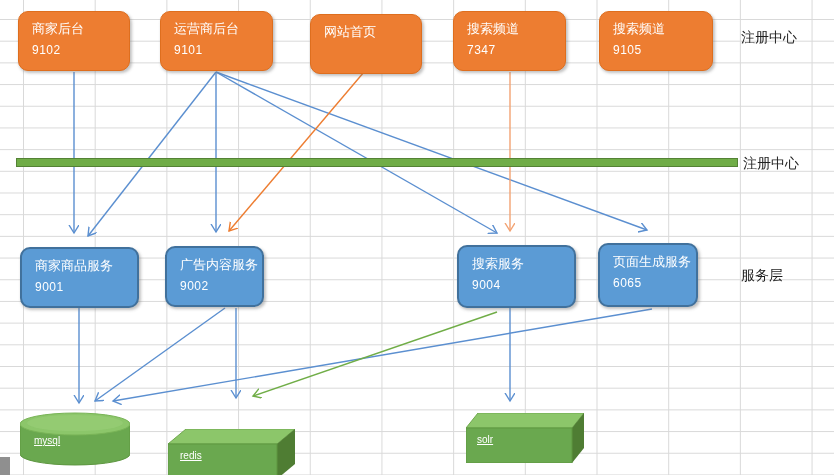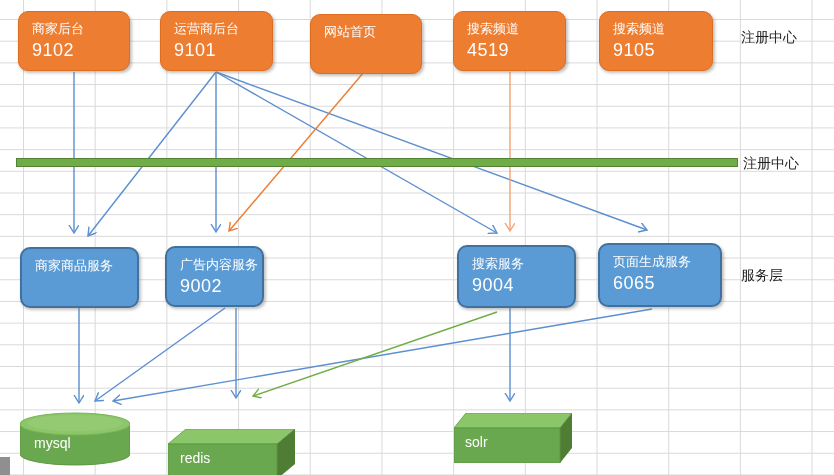--- a/index.html
+++ b/index.html
@@ -20,28 +20,28 @@
     background:#70AD47;border:1px solid #548235;z-index:2;
   }
   .node{
     position:absolute;height:60px;border-radius:10px;z-index:3;
     padding:7px 8px 0 13px;color:#fff;
     box-shadow:1.5px 2px 3px rgba(120,120,120,0.45);
   }
   .node.web{background:#ED7D31;border:1px solid #DE6E1E;}
   .node.svc{background:#5B9BD5;border:2px solid #41719C;}
   .node-name{font-size:13px;line-height:20px;white-space:nowrap;}
-  .node-port{font-size:18px;line-height:20px;margin-top:1px;letter-spacing:0.5px;}
+  .node-port{font-size:12px;line-height:20px;margin-top:1px;letter-spacing:0.5px;}
   .layer-label{
     position:absolute;z-index:4;font-size:14px;color:#1f1f1f;white-space:nowrap;
   }
   .store{position:absolute;z-index:3;}
   .store svg{display:block;}
   .store-label{
-    position:absolute;color:#fff;font-size:14px;z-index:4;white-space:nowrap;
+    position:absolute;color:#fff;font-size:10px;z-index:4;white-space:nowrap;text-decoration:underline;
   }
   .corner-chip{
     position:absolute;left:0;top:457px;width:10px;height:18px;
     background:#8f8f8f;z-index:5;
   }
 </style>
 </head>
 <body>
 
 <div class="canvas">
@@ -82,45 +82,46 @@
   </div>
   <div class="node web" style="left:160px;top:11px;width:113px">
     <div class="node-name">运营商后台</div>
     <div class="node-port">9101</div>
   </div>
   <div class="node web" style="left:310px;top:14px;width:112px">
     <div class="node-name">网站首页</div>
   </div>
   <div class="node web" style="left:453px;top:11px;width:113px">
     <div class="node-name">搜索频道</div>
-    <div class="node-port">4519</div>
+    <div class="node-port">7347</div>
   </div>
   <div class="node web" style="left:599px;top:11px;width:114px">
     <div class="node-name">搜索频道</div>
     <div class="node-port">9105</div>
   </div>
 
   <div class="registry-bar"></div>
 
   <div class="layer-label" style="left:741px;top:29px">注册中心</div>
   <div class="layer-label" style="left:743px;top:155px">注册中心</div>
   <div class="layer-label" style="left:741px;top:267px">服务层</div>
 
   <div class="node svc" style="left:20px;top:247px;width:119px;height:61px">
     <div class="node-name">商家商品服务</div>
+    <div class="node-port">9001</div>
   </div>
   <div class="node svc" style="left:165px;top:246px;width:99px;height:61px">
     <div class="node-name">广告内容服务</div>
     <div class="node-port">9002</div>
   </div>
   <div class="node svc" style="left:457px;top:245px;width:119px;height:63px">
     <div class="node-name">搜索服务</div>
     <div class="node-port">9004</div>
   </div>
-  <div class="node svc" style="left:598px;top:243px;width:124px;height:64px">
+  <div class="node svc" style="left:598px;top:243px;width:100px;height:64px">
     <div class="node-name">页面生成服务</div>
     <div class="node-port">6065</div>
   </div>
 
   <div class="store" style="left:20px;top:412px;width:110px;height:55px">
     <svg width="110" height="55" viewBox="0 0 110 55">
       <path d="M0,12 L0,42 A55,11 0 0 0 110,42 L110,12 Z" fill="#6AA84F"></path>
       <path d="M0,12 L0,42 A55,11 0 0 0 110,42 L110,12 Z" fill="none" stroke="#5E9741" stroke-width="1"></path>
       <ellipse cx="55" cy="12" rx="55" ry="11" fill="#8CC66A" stroke="#79B457" stroke-width="1"></ellipse>
       <ellipse cx="55" cy="11" rx="48" ry="8" fill="#97CD76" opacity="0.7"></ellipse>
@@ -130,21 +131,21 @@
 
   <div class="store" style="left:168px;top:429px;width:127px;height:66px">
     <svg width="127" height="50" viewBox="0 0 127 50">
       <polygon points="0,15 18,0 127,0 109,15" fill="#8CC66A" stroke="#6FA84E" stroke-width="1"></polygon>
       <polygon points="109,15 127,0 127,35 109,50" fill="#4F7D33"></polygon>
       <rect x="0" y="15" width="109" height="35" fill="#6AA84F" stroke="#5E9741" stroke-width="1"></rect>
     </svg>
     <span class="store-label" style="left:12px;top:21px">redis</span>
   </div>
 
-  <div class="store" style="left:454px;top:413px;width:136px;height:50px">
+  <div class="store" style="left:466px;top:413px;width:136px;height:50px">
     <svg width="118" height="50" viewBox="0 0 118 50">
       <polygon points="0,15 12,0 118,0 106,15" fill="#8CC66A" stroke="#6FA84E" stroke-width="1"></polygon>
       <polygon points="106,15 118,0 118,35 106,50" fill="#4F7D33"></polygon>
       <rect x="0" y="15" width="106" height="35" fill="#6AA84F" stroke="#5E9741" stroke-width="1"></rect>
     </svg>
     <span class="store-label" style="left:11px;top:21px">solr</span>
   </div>
 
   <div class="corner-chip"></div>
 </div>

